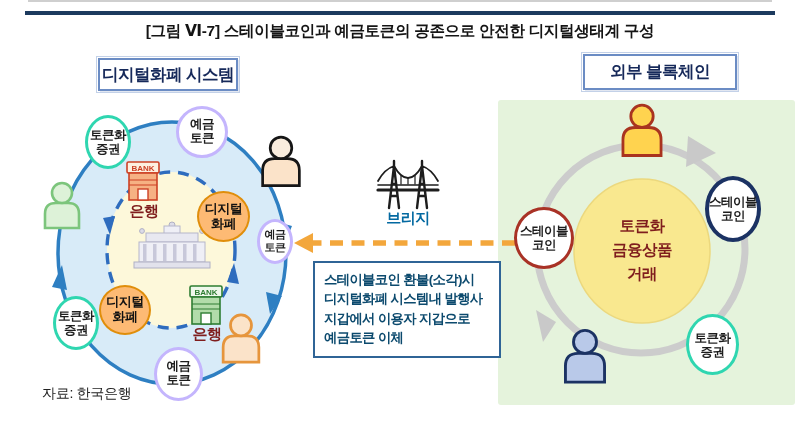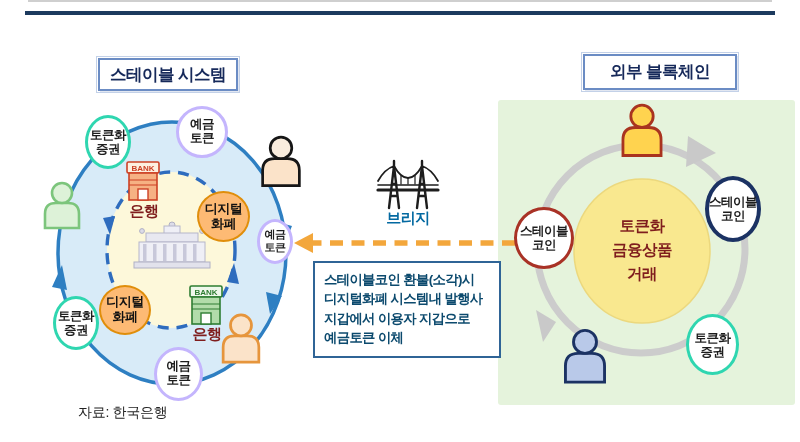--- a/index.html
+++ b/index.html
@@ -48,23 +48,24 @@
   svg{position:absolute;left:0;top:0;}
   .z1{z-index:1}.z2{z-index:2}.z3{z-index:3}
 </style>
 </head>
 <body>
 
 <div class="stage">
 
   <div class="abs rule-gray" style="left:28px;top:0;width:744px;height:1.5px;"></div>
   <div class="abs rule-navy" style="left:25px;top:11px;width:750px;height:3.5px;"></div>
+  <div class="abs fig-title z3" style="left:0;top:21px;">[그림 Ⅵ-7] 스테이블코인과 예금토큰의 공존으로 안전한 디지털생태계 구성</div>
 
   <div class="abs hdr-box z3" style="left:98px;top:58px;width:140px;height:33px;">
-    <span>스테이블 시스템</span>
+    <span>디지털화폐 시스템</span>
   </div>
   <div class="abs hdr-box z3" style="left:583px;top:54px;width:154px;height:36px;">
     <span>외부 블록체인</span>
   </div>
 
   <div class="abs green-panel z1" style="left:498px;top:100px;width:297px;height:305px;"></div>
 
   <svg class="z2" width="800" height="442" viewBox="0 0 800 442">
 
     <ellipse cx="172" cy="253" rx="114" ry="131" fill="#d8ebf8" stroke="#2e7fc2" stroke-width="3.5"></ellipse>
@@ -186,15 +187,15 @@
   <div class="abs lbl z3" style="left:582px;top:214px;width:120px;font-size:15.5px;line-height:1.55;">토큰화
 금융상품
 거래</div>
   <div class="abs oval b-red z3" style="left:514px;top:207px;width:60px;height:62px;font-size:12.5px;">스테이블
 코인</div>
   <div class="abs oval b-navy z3" style="left:705px;top:176px;width:56px;height:66px;font-size:12.5px;">스테이블
 코인</div>
   <div class="abs oval b-teal2 z3" style="left:686px;top:314px;width:53px;height:61px;font-size:12.5px;">토큰화
 증권</div>
 
-  <div class="abs source z3" style="left:42px;top:404px;width:240px;margin-left:36px;">자료: 한국은행</div>
+  <div class="abs source z3" style="left:42px;top:385px;width:240px;">자료: 한국은행</div>
 
 </div>
 
 </body></html>

